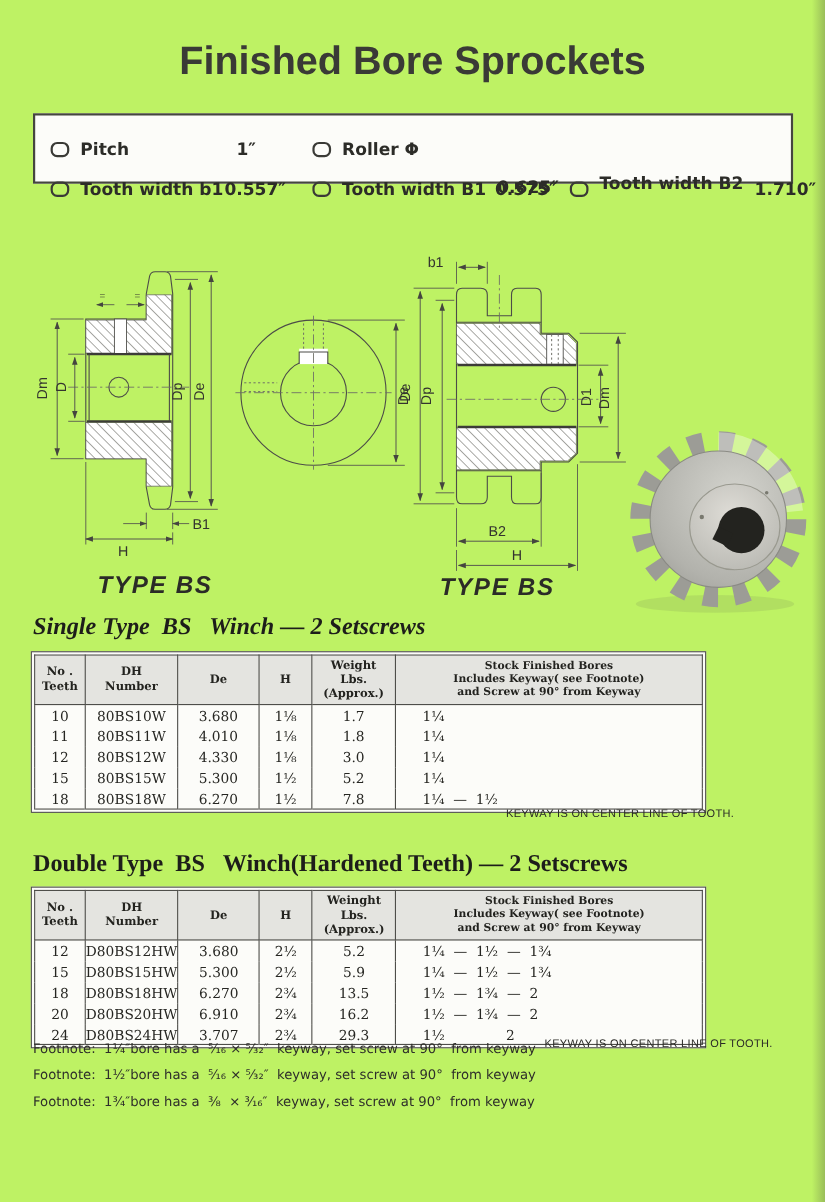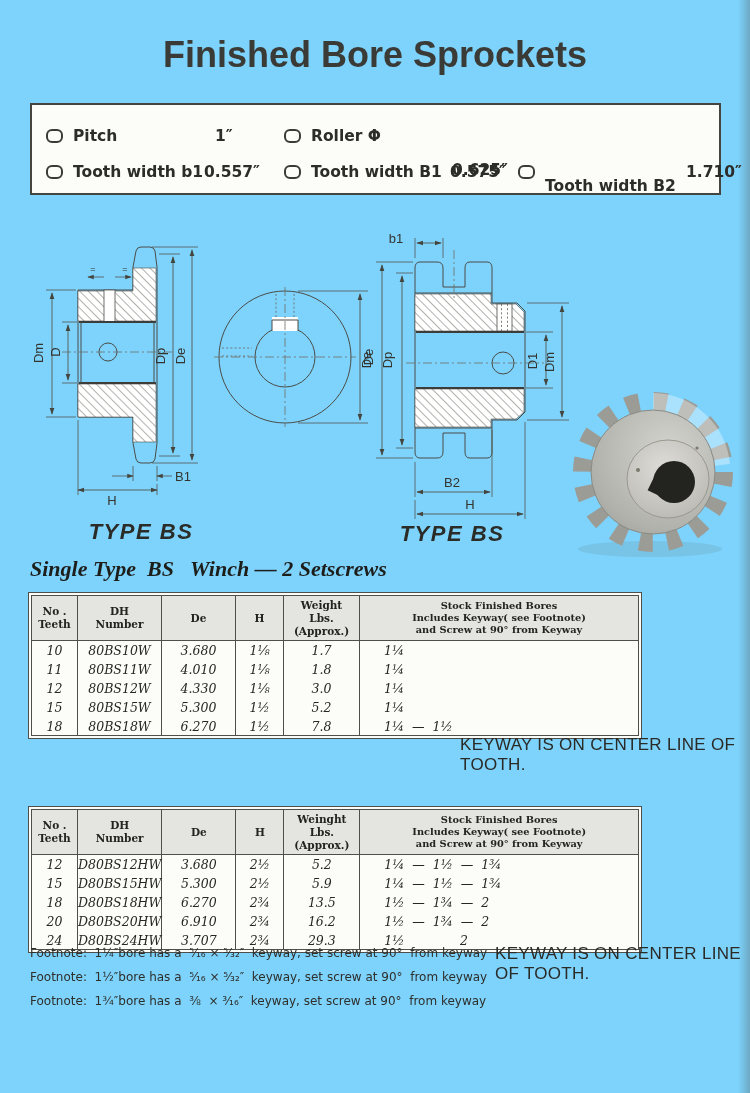--- a/index.html
+++ b/index.html
@@ -1,33 +1,33 @@
 <!DOCTYPE html>
 <html><head>
 <meta charset="utf-8">
 <style>
   * { margin:0; padding:0; box-sizing:border-box; }
   html,body { background:#d9d9d5; }
   .page {
     position:relative; width:750px; height:1093px; margin:0 auto;
-    background:#7dd3fc; color:#2e2e2a; overflow:hidden;
+    background:#bef264; color:#2e2e2a; overflow:hidden;
     font-family:"Liberation Sans", sans-serif;
   }
   .scan-edge {
     position:absolute; top:0; right:0; width:12px; height:100%;
     background:linear-gradient(to right, rgba(0,0,0,0), rgba(70,70,65,0.30));
     pointer-events:none;
   }
   .title {
     position:absolute; top:34px; left:0; width:100%; text-align:center;
     font-size:36px; font-weight:bold; color:#3a3a36; letter-spacing:0px;
   }
   
   .spec-box {
-    position:absolute; left:30px; top:103px; width:691px; height:92px;
+    position:absolute; left:30px; top:103px; width:691px; height:64px;
     border:2px solid #45453f; background:#fcfcf9;
     font-family:"DejaVu Sans", sans-serif;
   }
   .spec-box span { position:absolute; }
   .cbx {
     width:17px; height:14px; border:2px solid #3a3a36; border-radius:6px;
     display:inline-block; background:transparent;
   }
   .spec-label { font-weight:bold; font-size:15.5px; color:#2c2c28; white-space:pre; }
   .spec-value { font-weight:bold; font-size:15.5px; color:#2c2c28; }
@@ -62,26 +62,26 @@
   .tbl-wrap th {
     background:#e4e4e0; border:1px solid #4e4e4a; font-weight:bold;
     font-size:10.5px; line-height:1.22; padding:3px 1px; text-align:center; color:#23231f;
   }
   .tbl-wrap th.h-bores { font-size:9.8px; }
   .tbl-wrap td {
     border-left:1px solid #4e4e4a; border-right:1px solid #4e4e4a;
     font-size:12.5px; height:19px; text-align:center; vertical-align:middle; color:#26262
 2;
   }
-  .tbl-wrap td { color:#262622;font-style:italic; }
+  .tbl-wrap td { color:#262622; }
   .tbl-wrap td.c-bores { text-align:left; padding-left:24px; white-space:pre; }
   
   .note {
     position:absolute; font-family:"Liberation Sans",sans-serif;
-    font-size:17px; letter-spacing:0.3px; color:#2a2a26;padding-left:40px;
+    font-size:10px; letter-spacing:0.3px; color:#2a2a26;padding-left:40px;
   }
   .n1 { left:420px; top:735px; } .n2 { left:455px; top:944px; }
   .footnote {
     position:absolute; left:30px; white-space:pre;
     font-family:"DejaVu Sans", sans-serif; font-size:12px; color:#2e2e2a;
   }
   .fn0 { top:946px;text-align:right; } .fn1 { top:970px; } .fn2 { top:994px; } .fn3 { top:1018px; }
 </style>
 </head>
 <body>
@@ -101,21 +101,21 @@
 
     <span class="cbx" style="left:14px; top:60px;"></span>
     <span class="spec-label" style="left:41px; top:58px;">Tooth width b1</span>
     <span class="spec-value" style="left:172px; top:58px;">0.557″</span>
 
     <span class="cbx" style="left:252px; top:60px;"></span>
     <span class="spec-label" style="left:279px; top:58px;">Tooth width B1</span>
     <span class="spec-value" style="left:418px; top:58px;">0.575″</span>
 
     <span class="cbx" style="left:486px; top:60px;"></span>
-    <span class="spec-label" style="left:513px; top:72px;">Tooth width B2</span>
+    <span class="spec-label" style="left:513px; top:53px;">Tooth width B2</span>
     <span class="spec-value" style="left:654px; top:58px;">1.710″</span>
   </div>
 
   <svg class="diagrams" viewBox="0 218 750 352">
     <defs>
       <pattern id="hatch" patternUnits="userSpaceOnUse" width="6" height="6" patternTransform="rotate(-45)">
         <rect width="6" height="6" fill="#ffffff"></rect>
         <line x1="0" y1="0" x2="0" y2="6" stroke="#62625c" stroke-width="1"></line>
       </pattern>
       <marker id="arw" viewBox="0 0 10 10" refX="9" refY="5" markerWidth="8" markerHeight="8" orient="auto-start-reverse">
@@ -320,20 +320,21 @@
           <td>6.270</td>
           <td>1½</td>
           <td>7.8</td>
           <td class="c-bores">1¼  —  1½</td>
         </tr>
       </tbody>
     </table>
   </div>
   <div class="note n1">KEYWAY IS ON CENTER LINE OF TOOTH.</div>
 
+  <div class="section-heading sh2">Double Type  BS   Winch(Hardened Teeth) — 2 Setscrews</div>
   <div class="tbl-wrap t2">
     <table>
       <colgroup>
         <col style="width:46px">
           <col style="width:84px">
           <col style="width:74px">
         <col style="width:48px">
           <col style="width:76px">
           <col>
       </colgroup>

